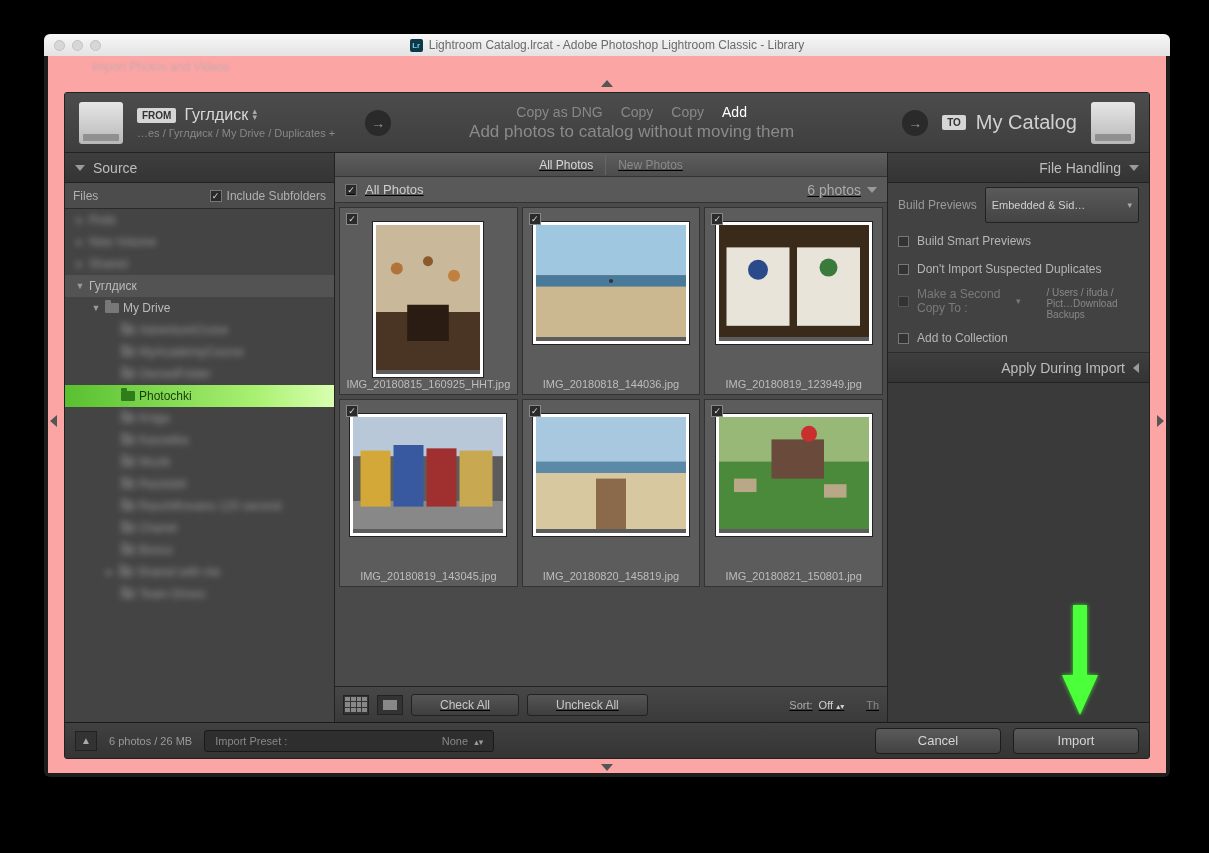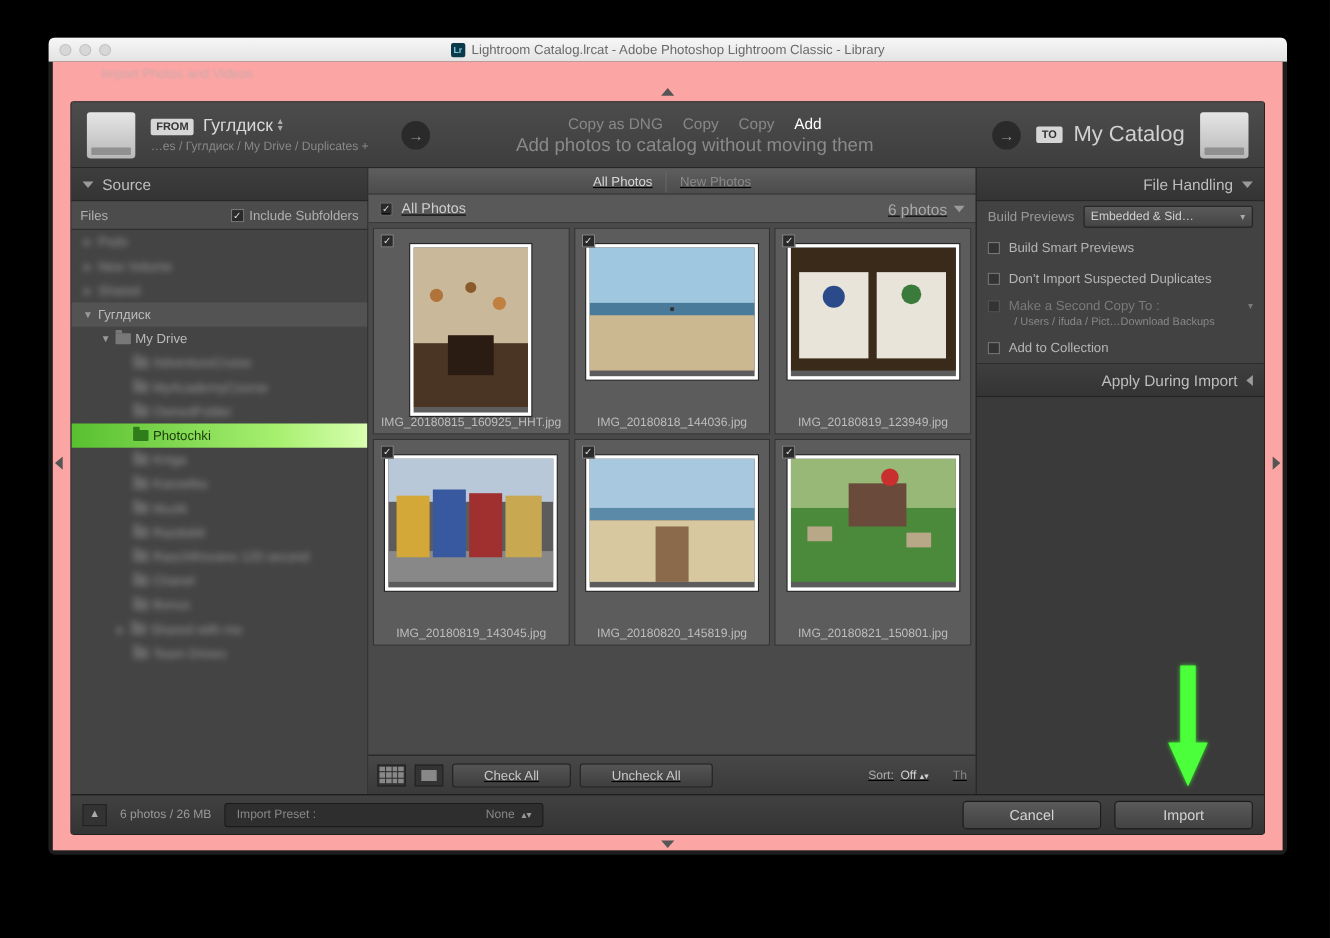--- a/index.html
+++ b/index.html
@@ -100,21 +100,21 @@
   .view-single span{width:14px;height:10px;background:#888;}
   .btn{height:22px;padding:0 28px;background:linear-gradient(#555,#3e3e3e);border:1px solid #222;border-radius:3px;color:#c8c8c8;font-size:12px;display:flex;align-items:center;}
   .sort-area{margin-left:auto;display:flex;align-items:center;gap:6px;color:#aaa;font-size:11px;}
   .sort-sel{color:#d0d0d0;}
   
   .opt-block{background:#424242;border-bottom:1px solid #2c2c2c;}
   .opt-row{min-height:28px;display:flex;align-items:center;padding:4px 10px;color:#b5b5b5;font-size:12px;gap:8px;}
   .opt-row .sq{width:11px;height:11px;border:1px solid #777;background:#333;flex-shrink:0;}
   .opt-row.dim{color:#7a7a7a;}
   .opt-row.dim .sq{border-color:#555;}
-  .sel-box{flex:1;height:20px;background:linear-gradient(#5a5a5a,#444);border:1px solid #222;border-radius:2px;display:flex;align-items:center;padding:0 6px;color:#d0d0d0;font-size:11px;justify-content:space-between;}
+  .sel-box{flex:1;height:36px;background:linear-gradient(#5a5a5a,#444);border:1px solid #222;border-radius:2px;display:flex;align-items:center;padding:0 6px;color:#d0d0d0;font-size:11px;justify-content:space-between;}
   .sel-box .dd{font-size:9px;color:#aaa;}
   .subtext{font-size:10px;color:#888;padding-left:24px;}
   
   .bottom-row{height:36px;background:linear-gradient(#414141,#343434);border-top:1px solid #1a1a1a;display:flex;align-items:center;padding:0 10px;gap:12px;}
   .collapse-up{width:22px;height:20px;background:#333;border:1px solid #222;display:flex;align-items:center;justify-content:center;color:#aaa;font-size:10px;}
   .status-text{color:#9a9a9a;font-size:11px;}
   .preset-bar{margin:0 auto;width:290px;height:22px;background:#2e2e2e;border:1px solid #1a1a1a;border-radius:3px;display:flex;align-items:center;padding:0 10px;color:#888;font-size:11px;justify-content:space-between;}
   .preset-bar .dd{color:#999;font-size:9px;}
   .big-btn{width:126px;height:26px;background:linear-gradient(#5a5a5a,#424242);border:1px solid #1c1c1c;border-radius:4px;color:#d4d4d4;font-size:13px;display:flex;align-items:center;justify-content:center;}
   
@@ -397,21 +397,21 @@
               </div>
             </div>
             <div class="opt-row">
               <span class="sq"></span>
                 <span>Build Smart Previews</span>
             </div>
             <div class="opt-row">
               <span class="sq"></span>
                 <span>Don't Import Suspected Duplicates</span>
             </div>
-            <div class="opt-row dim" style="flex-direction:column;align-items:flex-start;gap:2px;">
+            <div class="opt-row dim" style="flex-direction:row;align-items:flex-start;gap:2px;">
               <div style="display:flex;gap:8px;align-items:center;width:100%;">
                 <span class="sq"></span>
                   <span>Make a Second Copy To :</span>
                 <span style="margin-left:auto;font-size:9px;">▾</span>
               </div>
               <div class="subtext">/ Users / ifuda / Pict…Download Backups</div>
             </div>
             <div class="opt-row">
               <span class="sq"></span>
                 <span>Add to Collection</span>

